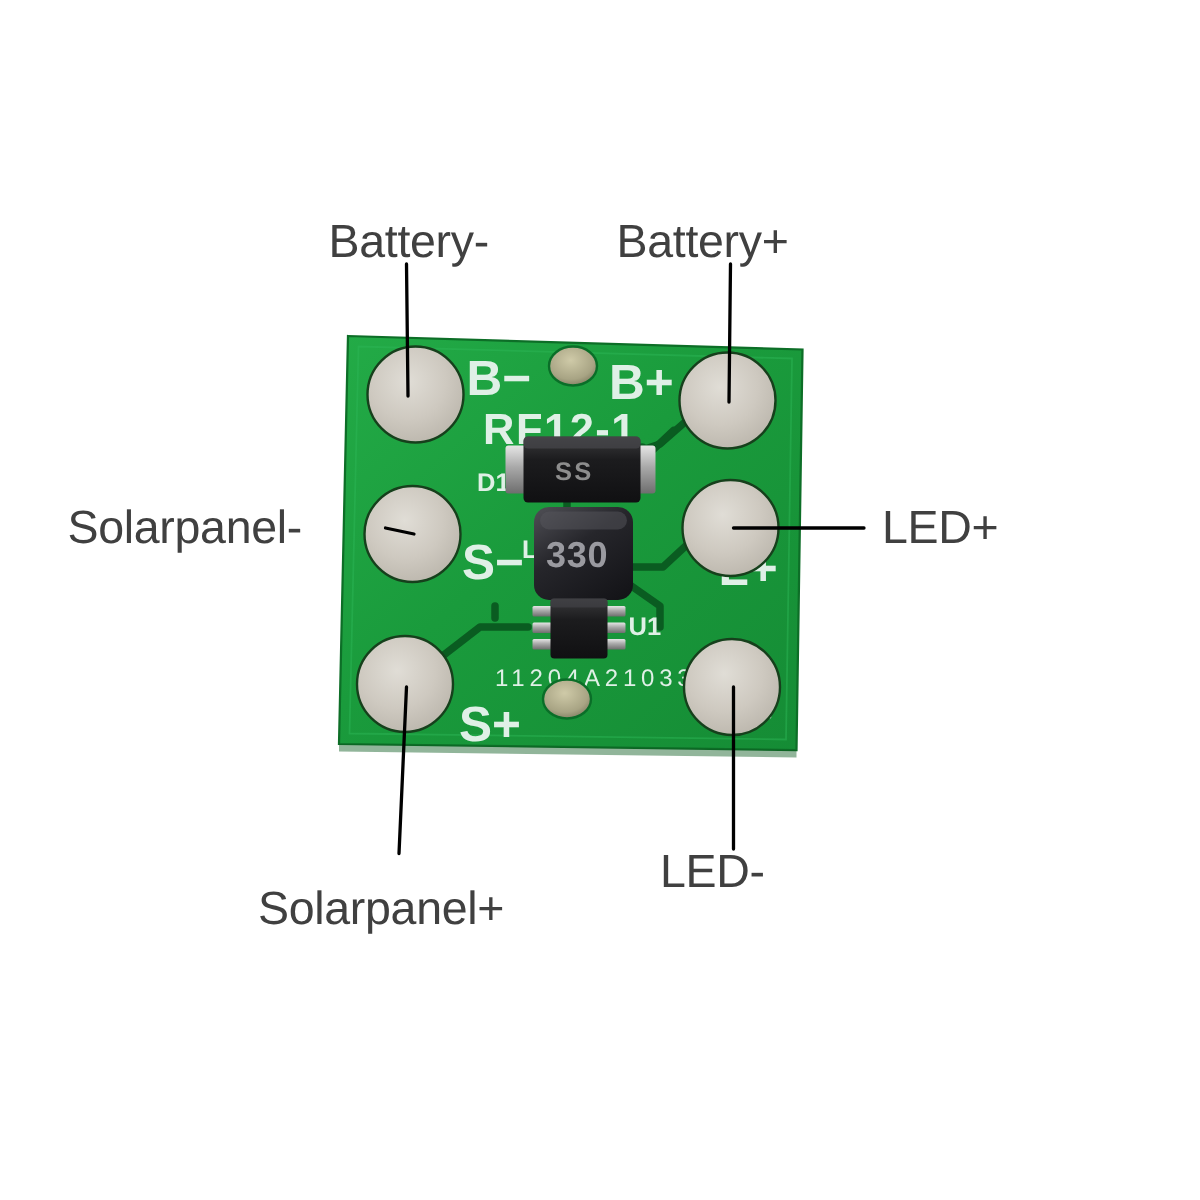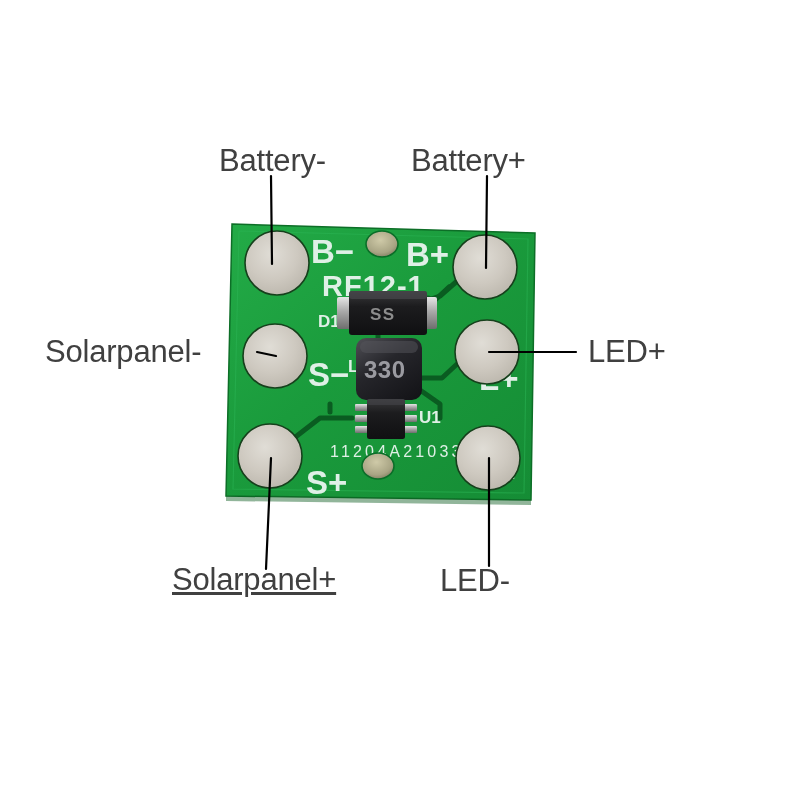--- a/index.html
+++ b/index.html
@@ -32,21 +32,21 @@
     font-size: 31px;
     font-weight: 400;
     color: #404040;
     white-space: nowrap;
     letter-spacing: -0.2px;
   }
   #lbl-battery-neg { left: 219px; top: 143px; }
   #lbl-battery-pos { left: 411px; top: 143px; }
   #lbl-solar-neg   { left: 45px;  top: 334px; }
   #lbl-led-pos     { left: 588px; top: 334px; }
-  #lbl-solar-pos   { left: 172px; top: 562px; text-decoration: underline; }
+  #lbl-solar-pos   { left: 172px; top: 588px; }
   #lbl-led-neg     { left: 440px; top: 563px; }
 </style>
 </head>
 <body>
 
 <div id="stage">
 
   <svg class="scene" viewBox="0 0 800 800">
     <defs>
 

